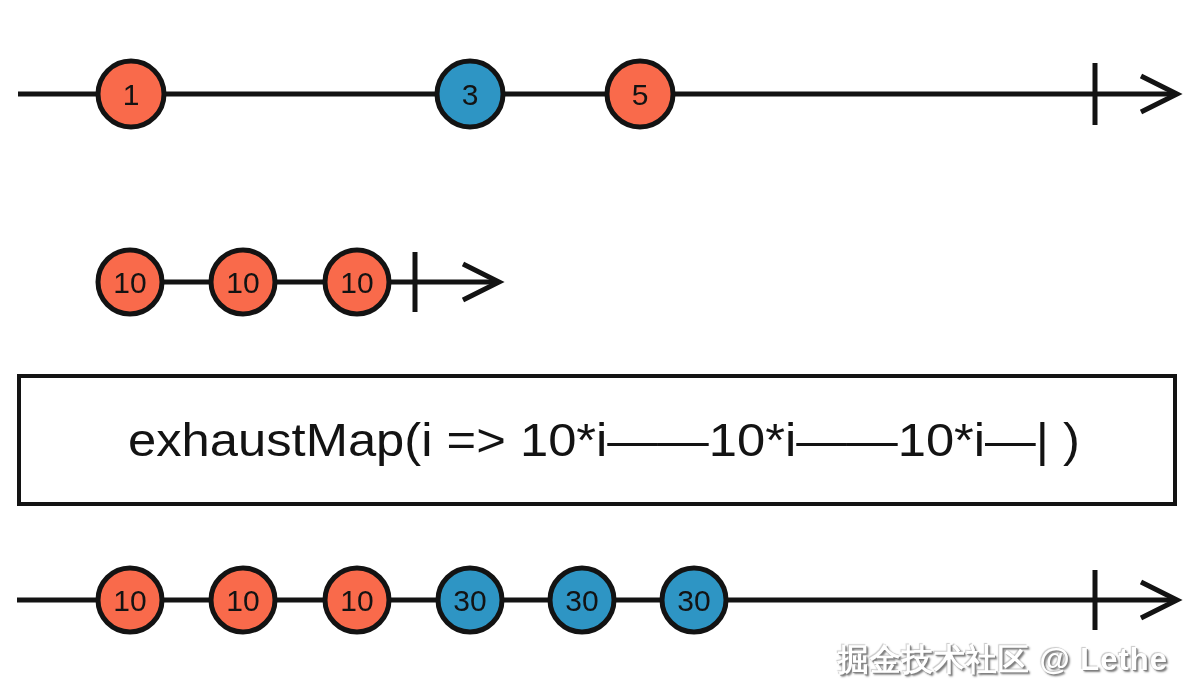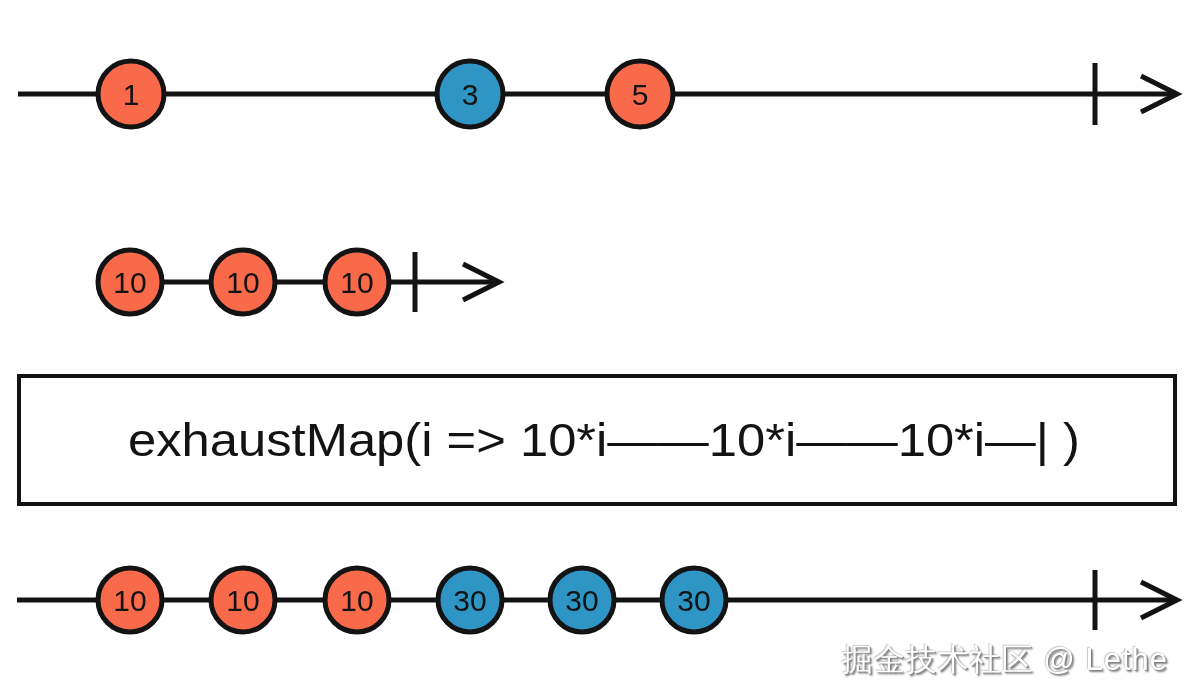--- a/index.html
+++ b/index.html
@@ -23,20 +23,21 @@
   }
   .op-rect{fill:#ffffff;stroke:#131313;stroke-width:4;}
   .watermark{
     position:absolute;
     right:17px;bottom:6px;
     font-size:31px;
     color:#ffffff;
     text-shadow:2px 2px 2px #7e7e7e, -1px -1px 1px #c9c9c9, 1px 1px 0 #9a9a9a;
     letter-spacing:1px;
     white-space:nowrap;
+    font-weight:bold;
   }
 </style>
 </head>
 <body>
 
 <div class="stage">
   <svg width="1185" height="687" viewBox="0 0 1185 687">
 
     <g>
       <line class="ln" x1="18" y1="94" x2="1173" y2="94"></line>

